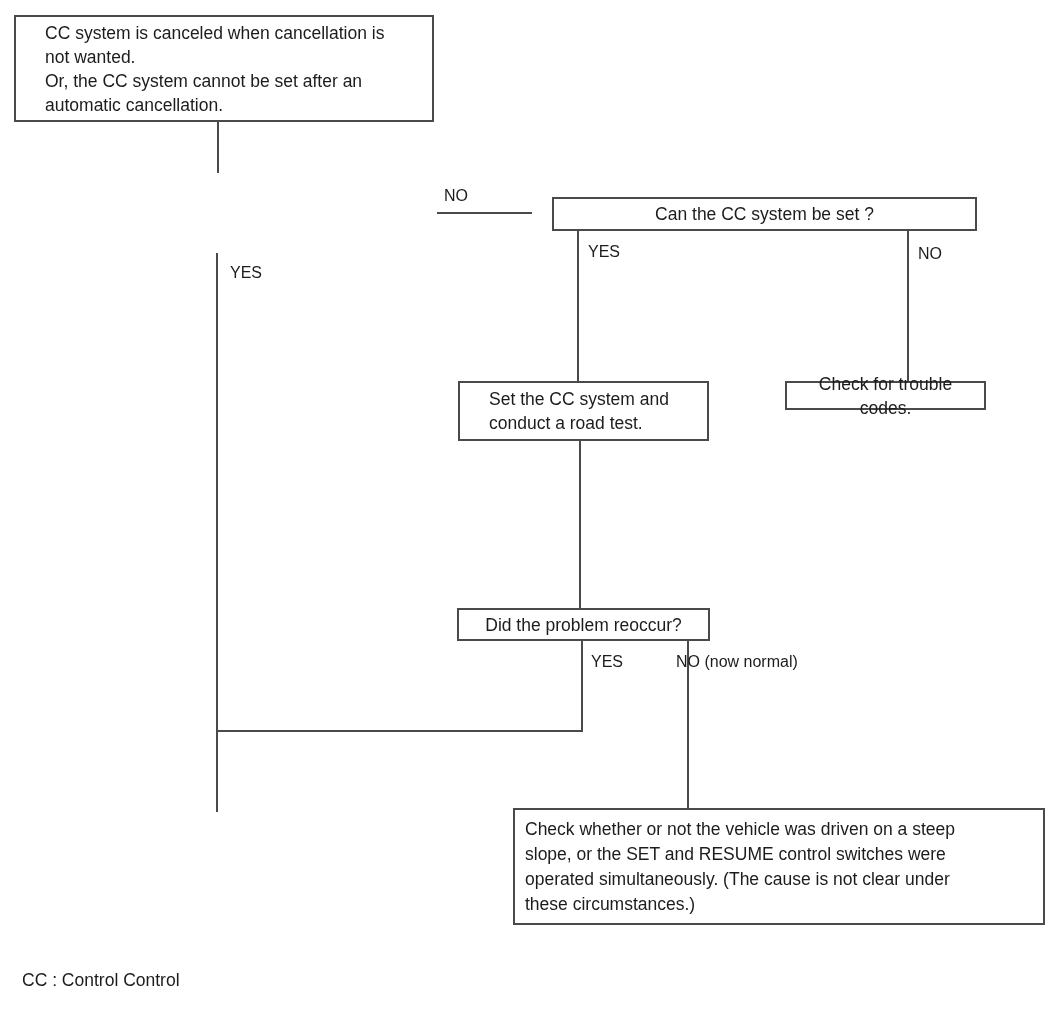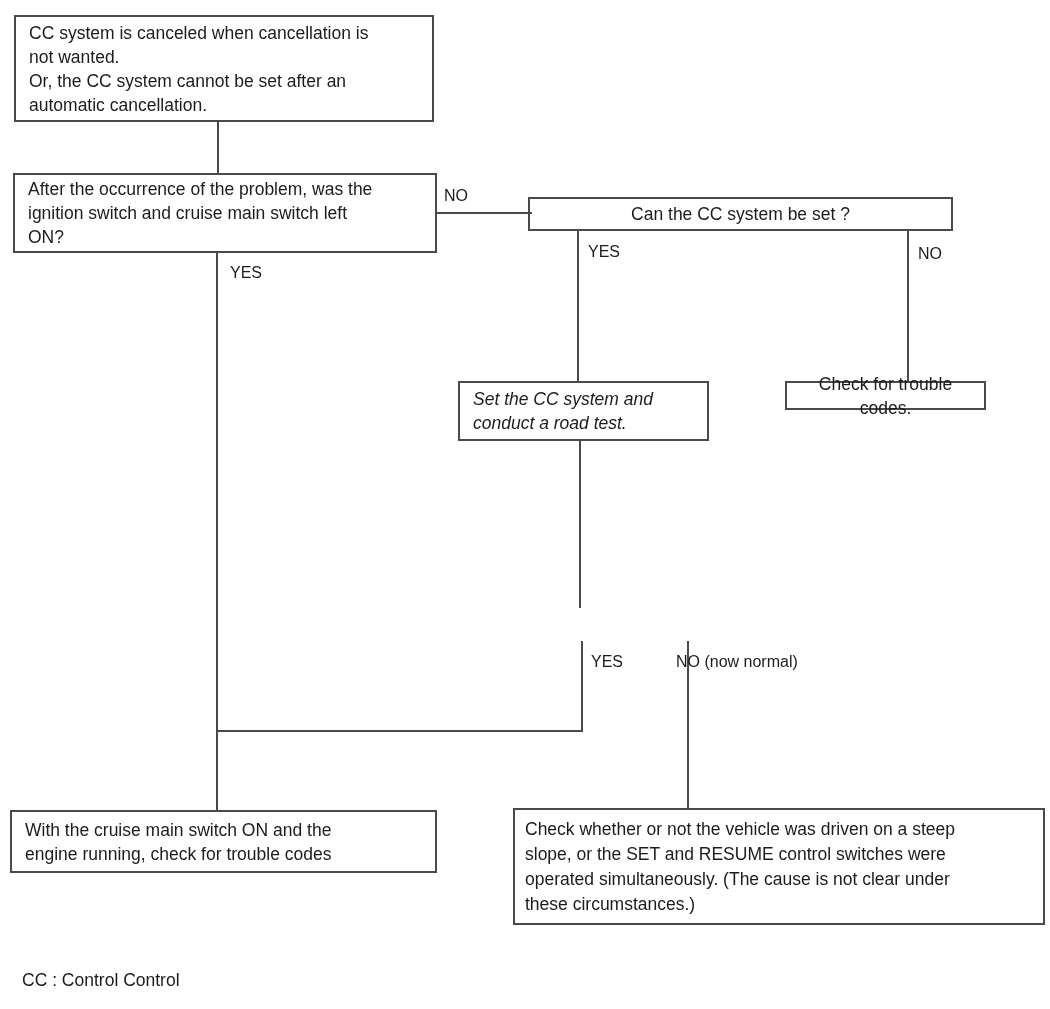--- a/index.html
+++ b/index.html
@@ -20,21 +20,21 @@
     display: flex;
     align-items: center;
     font-size: 17.5px;
     line-height: 24px;
     white-space: pre-line;
     color: var(--text, #1c1c1c);
   }
   .box.left {
     justify-content: flex-start;
     text-align: left;
-    padding-left: 13px;
+    padding-left: 29px;
     padding-right: 6px;
   }
   .box.center {
     justify-content: center;
     text-align: center;
     padding: 0 6px;
   }
   .vline {
     position: absolute;
     width: 2px;
@@ -65,34 +65,30 @@
 </head>
 <body>
 
 <div class="canvas">
 
   <div class="box left" style="left:14px; top:15px; width:420px; height:107px;">CC system is canceled when cancellation is
 not wanted.
 Or, the CC system cannot be set after an
 automatic cancellation.</div>
 
-  <div class="box left" style="left:13px; top:173px; width:424px; height:80px;">After the occurrence of the problem, was the
-ignition switch and cruise main switch left
-ON?</div>
 
-  <div class="box center" style="left:528px; top:197px; width:425px; height:34px;text-align:right;">Can the CC system be set ?</div>
+  <div class="box center" style="left:552px; top:197px; width:425px; height:34px;text-align:right;">Can the CC system be set ?</div>
 
-  <div class="box left" style="left:458px; top:381px; width:251px; height:60px; font-style:italic;">Set the CC system and
+  <div class="box left" style="left:458px; top:381px; width:251px; height:60px; ">Set the CC system and
 conduct a road test.</div>
 
   <div class="box center" style="left:785px; top:381px; width:201px; height:29px;">Check for trouble codes.</div>
 
+  <div class="box center" style="left:457px; top:608px; width:253px; height:33px;">Did the problem reoccur?</div>
 
-  <div class="box left" style="left:10px; top:810px; width:427px; height:63px;">With the cruise main switch ON and the
-engine running, check for trouble codes</div>
 
   <div class="box left" style="left:513px; top:808px; width:532px; height:117px; padding-left:10px; line-height:25px;">Check whether or not the vehicle was driven on a steep
 slope, or the SET and RESUME control switches were
 operated simultaneously. (The cause is not clear under
 these circumstances.)</div>
 
   <div class="vline" style="left:217px; top:122px; height:51px;"></div>
 
   <div class="hline" style="left:437px; top:212px; width:95px;"></div>
 

